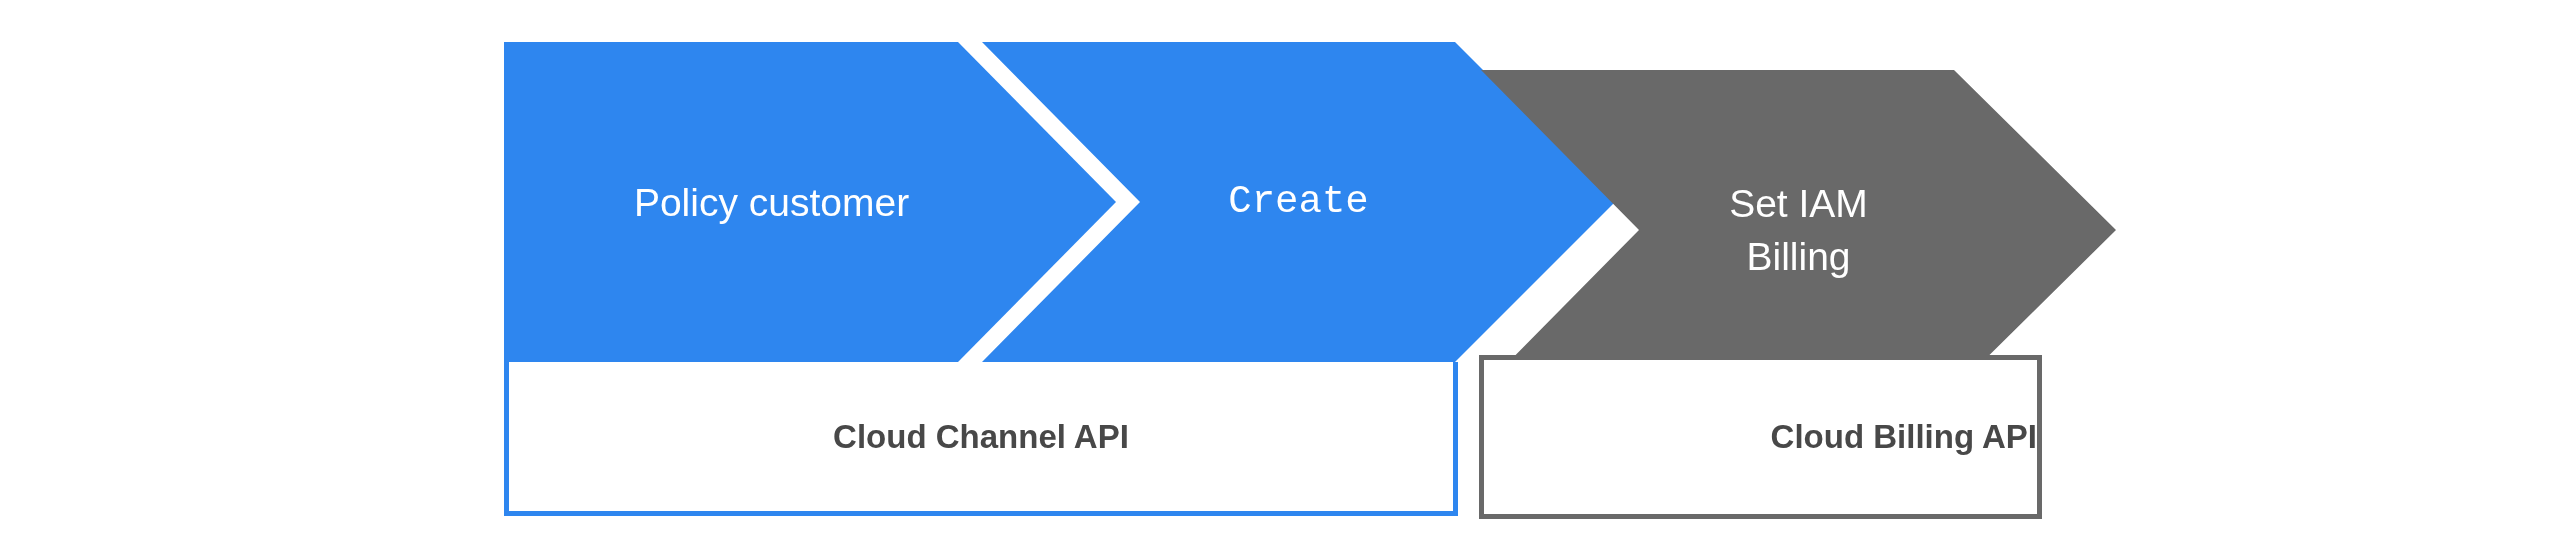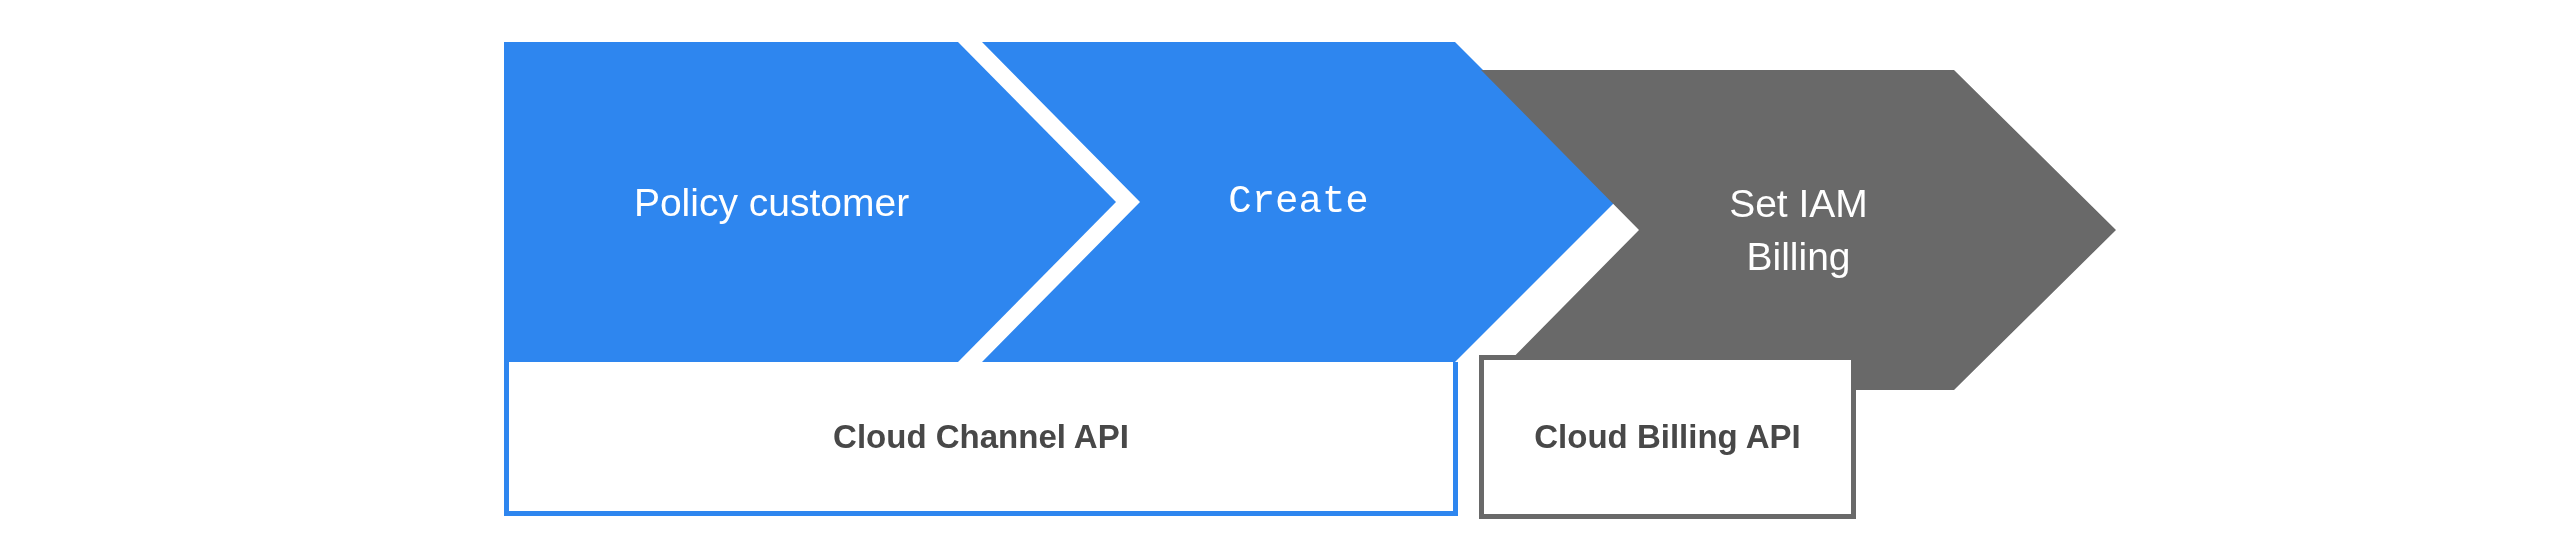--- a/index.html
+++ b/index.html
@@ -79,23 +79,24 @@
     left: 504px;
     top: 362px;
     width: 954px;
     height: 154px;
     border: 5.5px solid #2e86ef;
     border-top: none;
   }
   #box-cloud-billing-api {
     left: 1479px;
     top: 355px;
-    width: 377px;
+    width: 563px;
     height: 164px;
     border: 5.5px solid #696969;
+    justify-content: flex-end;
   }
 </style>
 </head>
 <body>
 
 <div class="canvas">
 
   <div class="arrow arrow-blue" id="arrow-create-customer">
     <span>Policy customer</span>
   </div>

